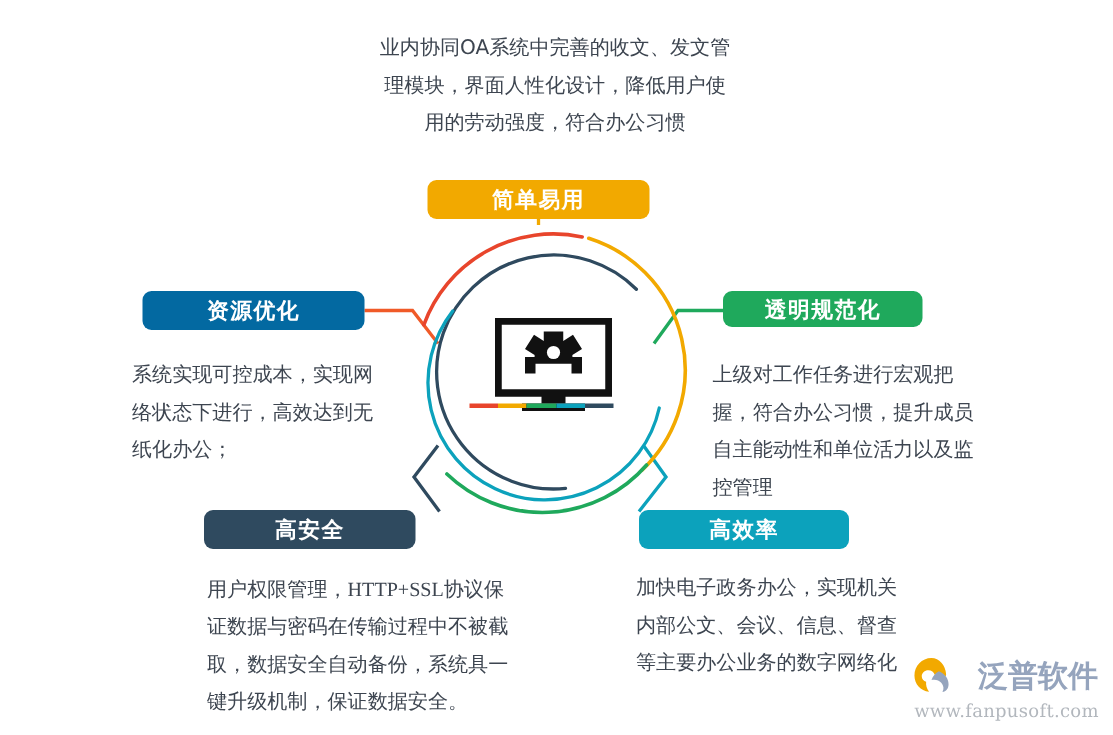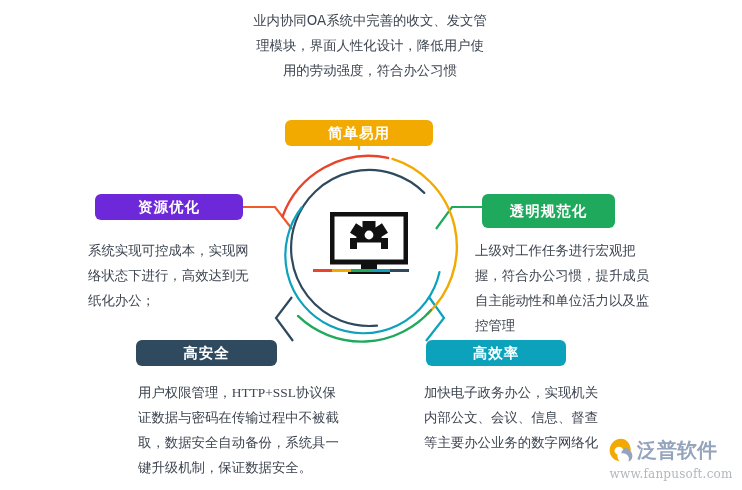--- a/index.html
+++ b/index.html
@@ -37,37 +37,37 @@
     font-size: 14.5px;
     font-weight: bold;
     letter-spacing: 1px;
     display: flex;
     align-items: center;
     justify-content: center;
     white-space: nowrap;
   }
 
   .badge-simple   { left: 285px; top:  98px; width: 148px; height: 26px; background: #F2A900; margin-top: 22px; }
-  .badge-resource { left:  95px; top: 194px; width: 148px; height: 26px; background: #6d28d9; }
-  .badge-trans    { left: 482px; top: 194px; width: 133px; height: 34px; background: #1FA95C; }
+  .badge-resource { left:  95px; top: 194px; width: 148px; height: 26px; background: #0369a1; }
+  .badge-trans    { left: 482px; top: 194px; width: 133px; height: 24px; background: #1FA95C; }
   .badge-secure   { left: 136px; top: 340px; width: 141px; height: 26px; background: #2F4A5F; }
   .badge-eff      { left: 426px; top: 340px; width: 140px; height: 26px; background: #0CA2BC; }
 
   
   .blurb {
     position: absolute;
     font-size: 13.4px;
     line-height: 25px;
     color: #3d4550;
     font-family: "DejaVu Sans", "Liberation Sans", sans-serif;
   }
   .blurb.center { text-align: center; }
   .blurb.left   { text-align: left; margin-top: 12px; }
 
-  .blurb-simple   { left: 250px; top:   8px; width: 240px; }
+  .blurb-simple   { left: 250px; top:   20px; width: 240px; }
   .blurb-resource { left:  88px; top: 226px; width: 166px; }
   .blurb-trans    { left: 475px; top: 226px; width: 180px; }
   .blurb-secure   { left: 138px; top: 368px; width: 210px; font-family: Liberation Serif, serif; }
   .blurb-eff      { left: 424px; top: 368px; width: 180px; }
 
   
   #hub {
     position: absolute;
     left: 251px; top: 148px;
     width: 236px; height: 200px;
@@ -89,21 +89,21 @@
 
   
   #logo {
     position: absolute;
     left: 608px; top: 437px;
     width: 126px; height: 45px;
   }
   .logo-row {
     display: flex;
     align-items: center;
-    gap: 3px;
+    gap: 18px;
   }
   .logo-mark { width: 26px; height: 26px; flex: none; }
   .logo-text {
     font-size: 20px;
     font-weight: bold;
     color: #95a4bd;
     letter-spacing: 0px;
     line-height: 1;
   }
   .logo-url {

